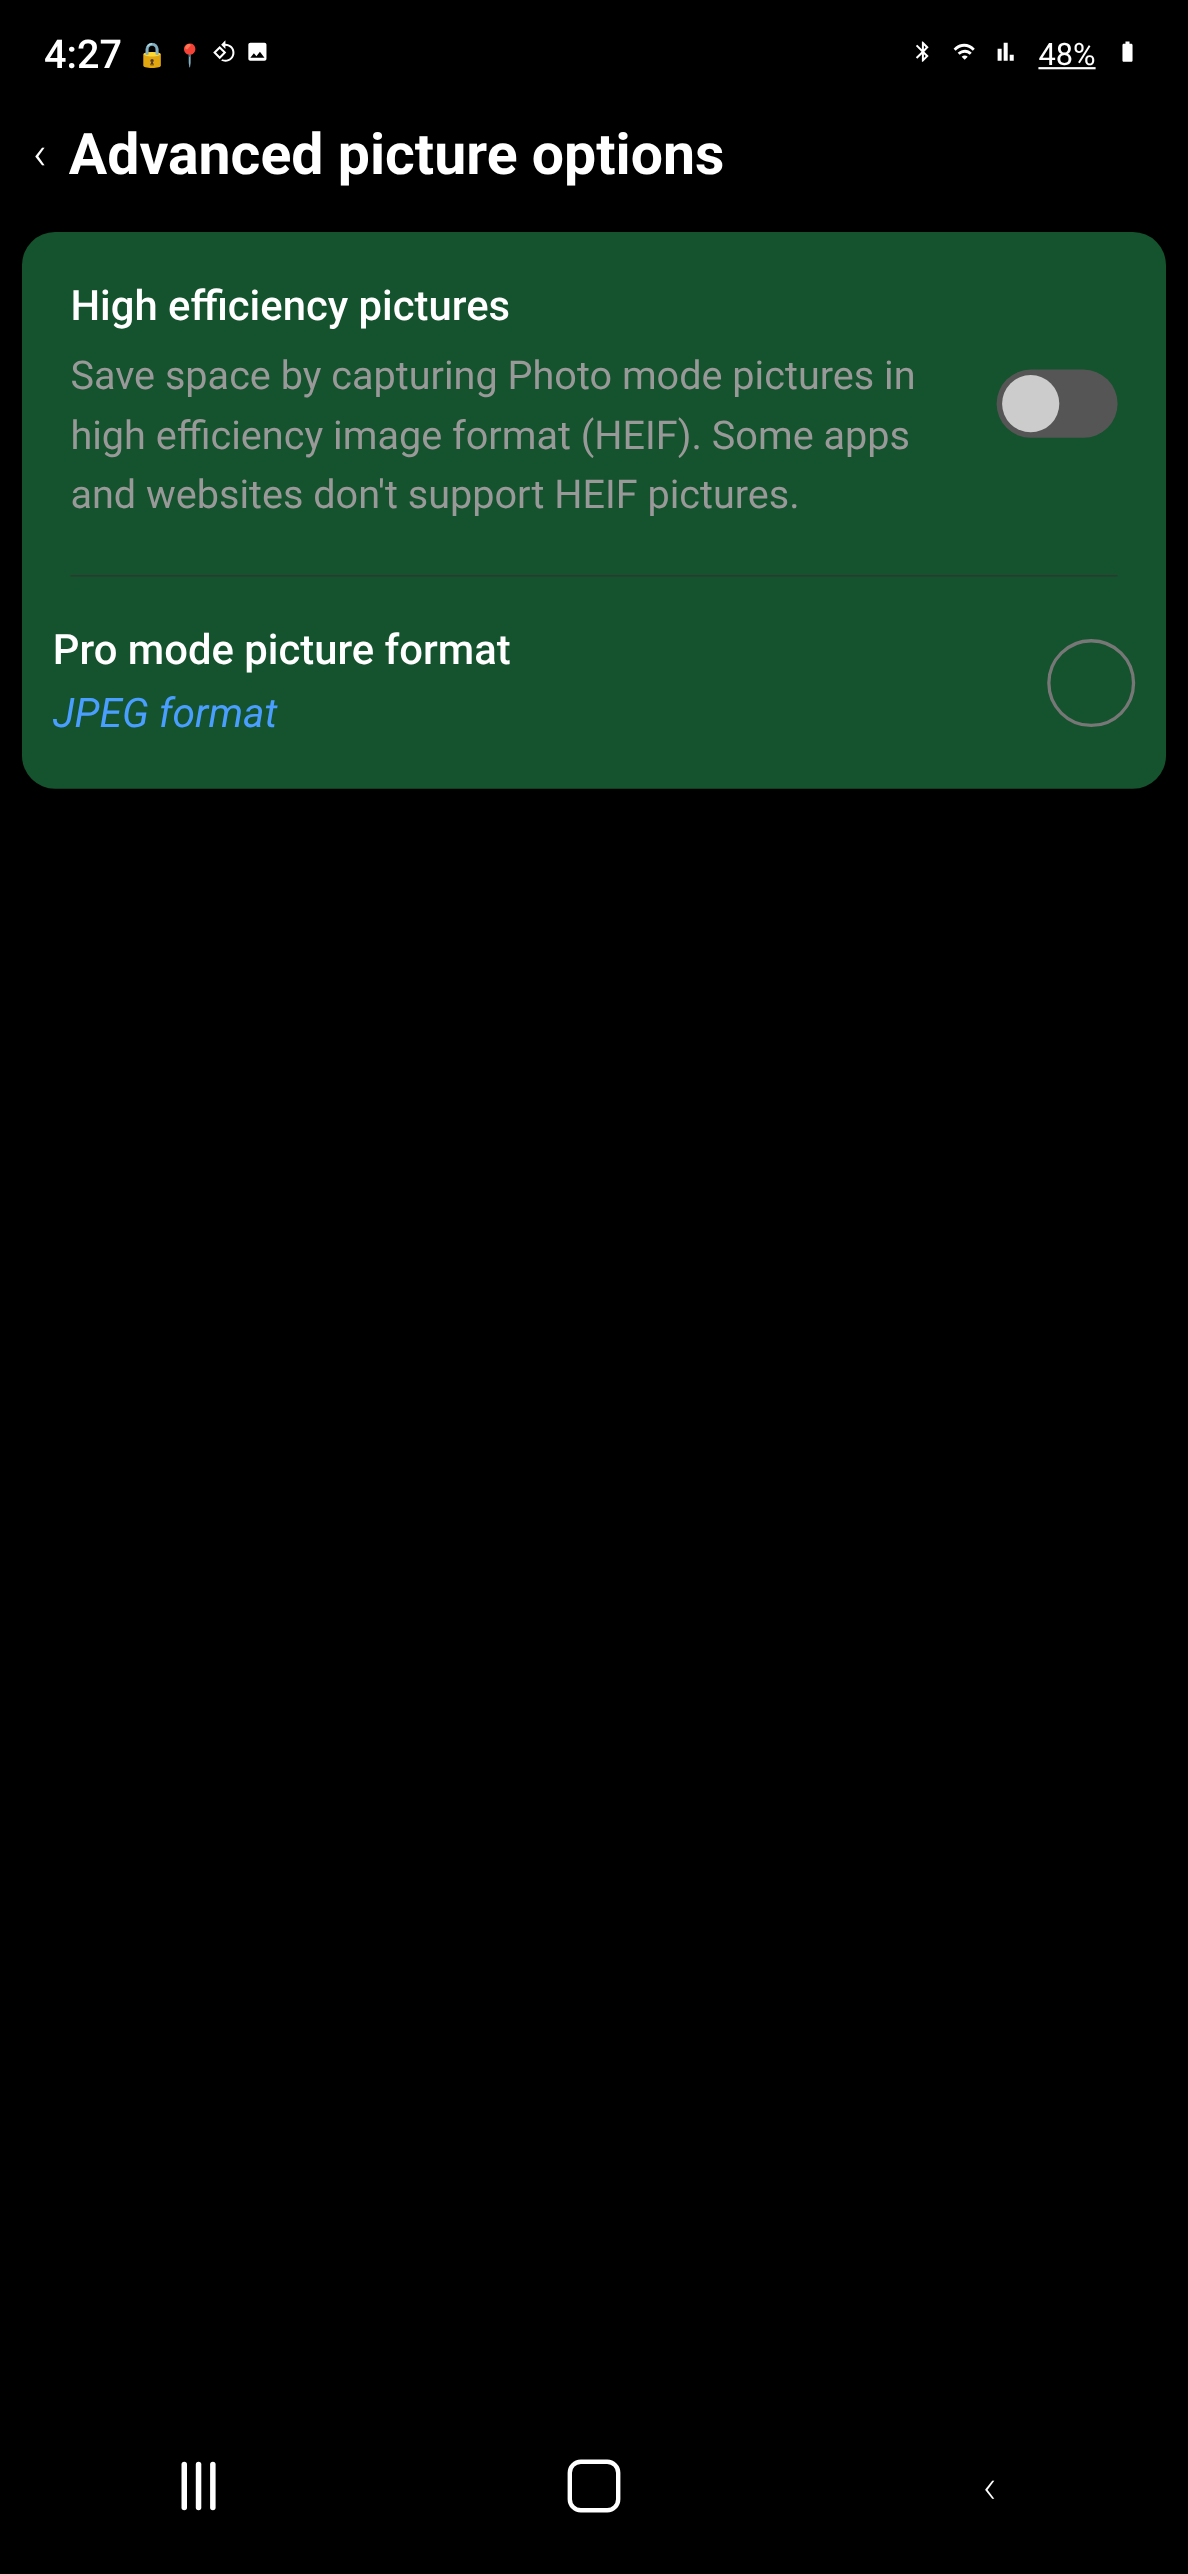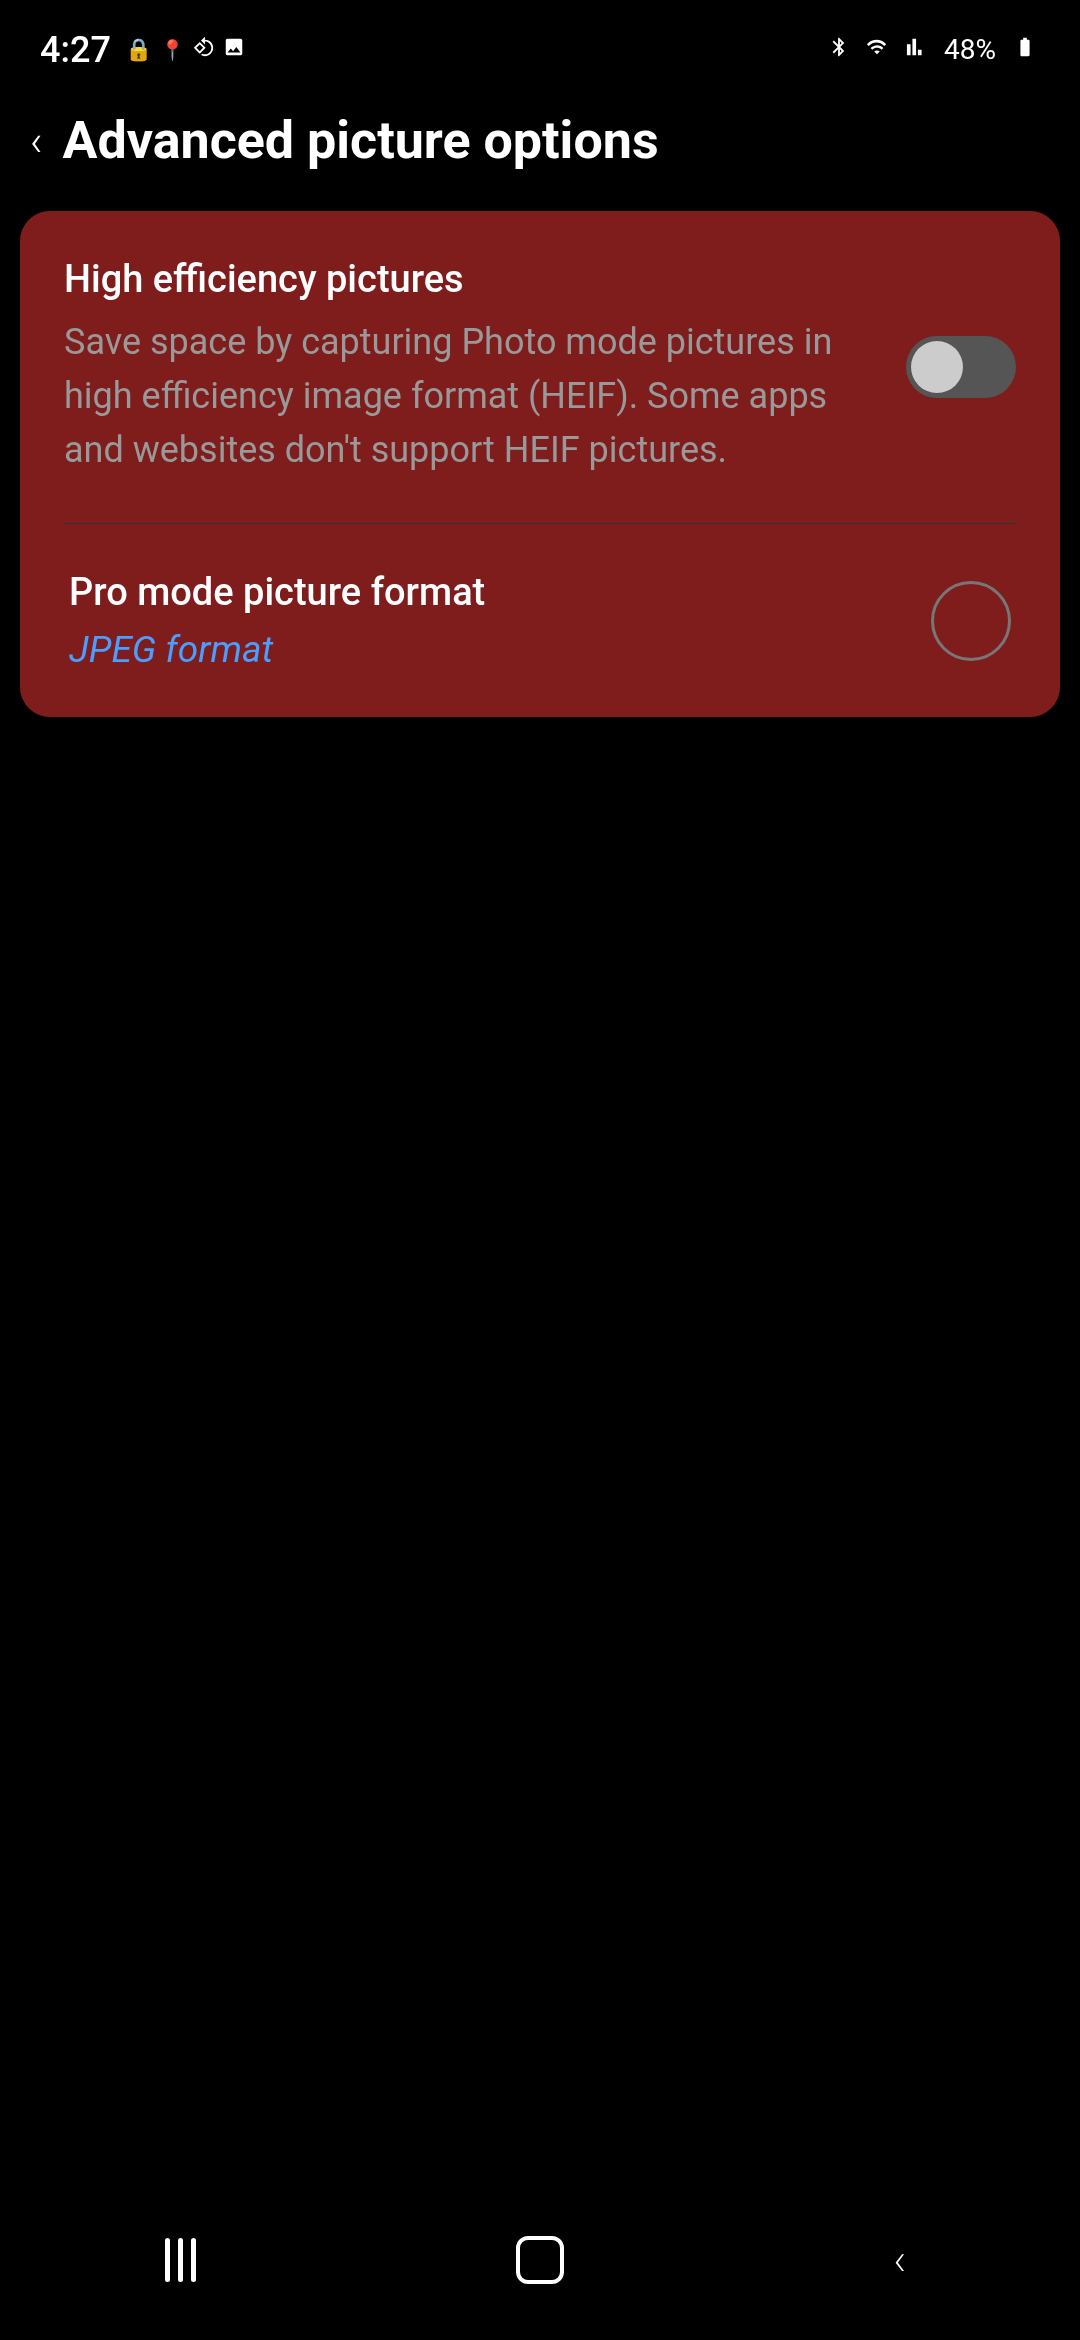--- a/index.html
+++ b/index.html
@@ -55,20 +55,21 @@
 
     .status-right {
       display: flex;
       align-items: center;
       gap: 14px;
     }
 
     .battery-text {
       font-size: 28px;
       color: #ffffff;
+      text-decoration: underline;
     }
 
     
     .header {
       display: flex;
       align-items: center;
       padding: 30px 40px 30px 30px;
       gap: 20px;
     }
 
@@ -82,21 +83,21 @@
 
     .page-title {
       font-size: 52px;
       font-weight: 700;
       color: #ffffff;
       text-align: center;
     }
 
     
     .settings-card {
-      background-color: #7f1d1d;
+      background-color: #14532d;
       border-radius: 30px;
       margin: 10px 20px;
       overflow: hidden;
     }
 
     
     .setting-item {
       display: flex;
       align-items: center;
       justify-content: space-between;
@@ -157,21 +158,21 @@
       height: 1px;
       background-color: #333333;
       margin: 0 44px;
     }
 
     
     .setting-item-pro {
       display: flex;
       align-items: center;
       justify-content: space-between;
-      padding: 46px 49px;
+      padding: 46px 28px;
       gap: 28px;
     }
 
     .setting-item-pro .setting-item-text {
       flex: 1;
       margin-right: 30px;
     }
 
     .setting-subtitle {
       font-size: 37px;

